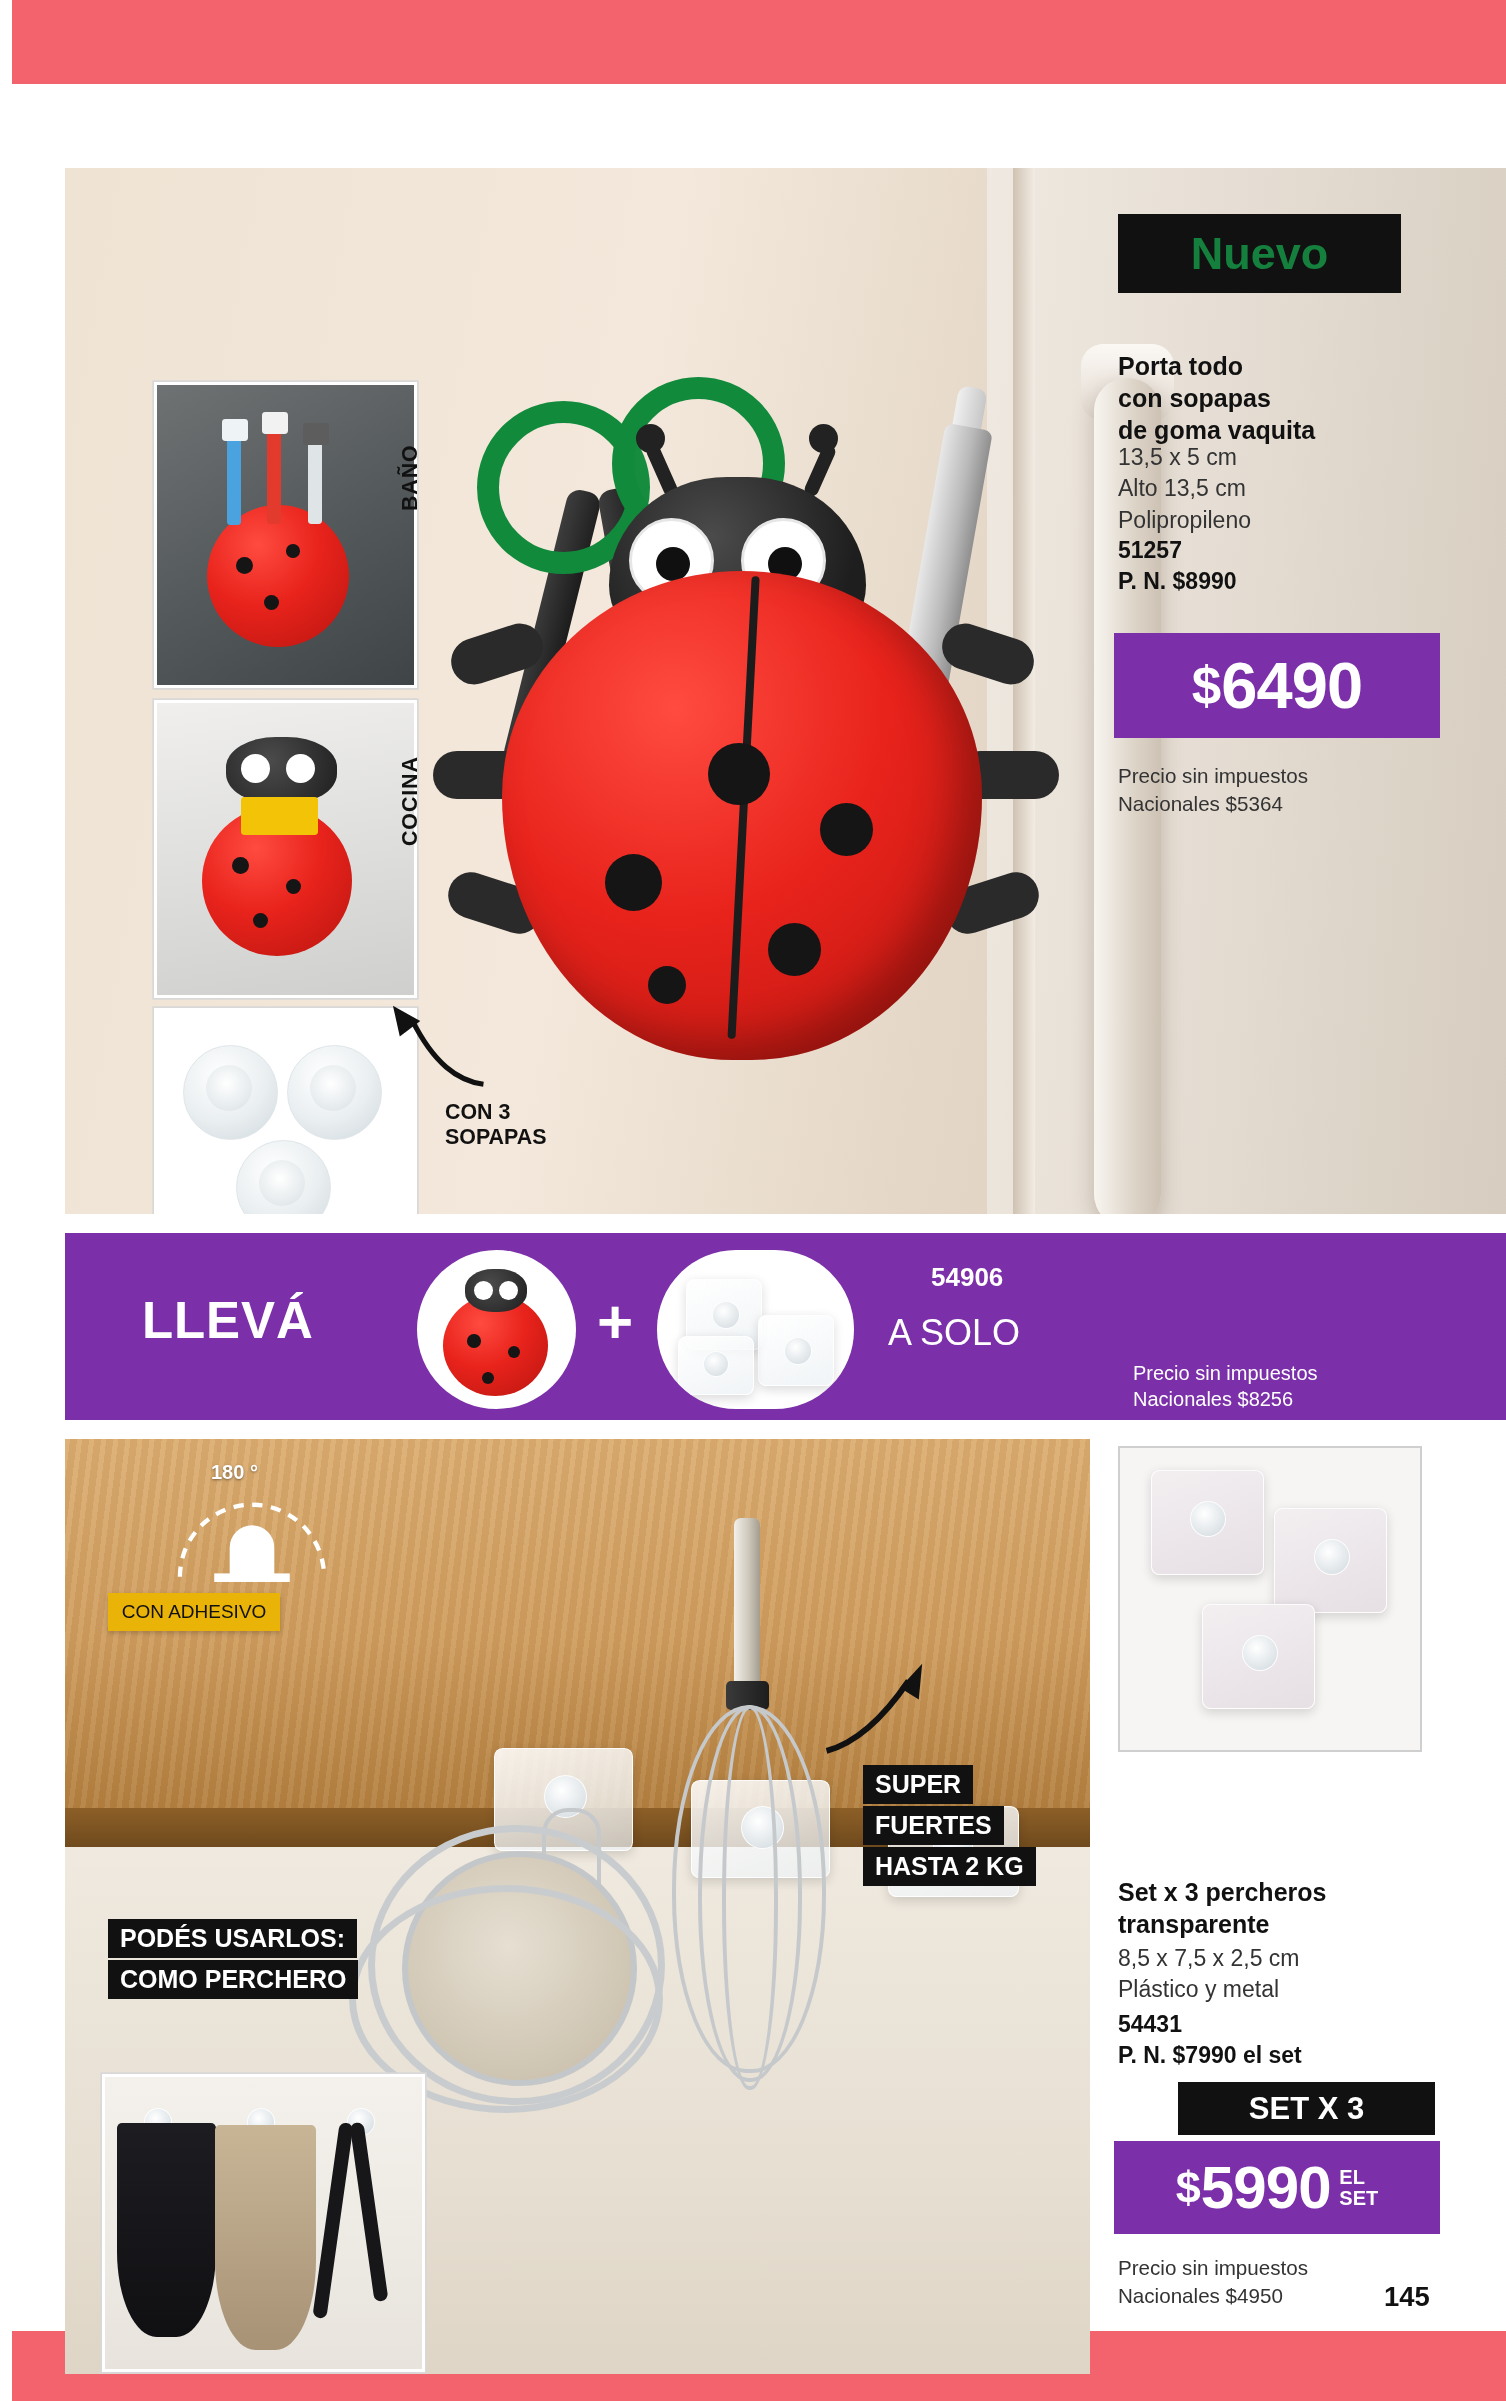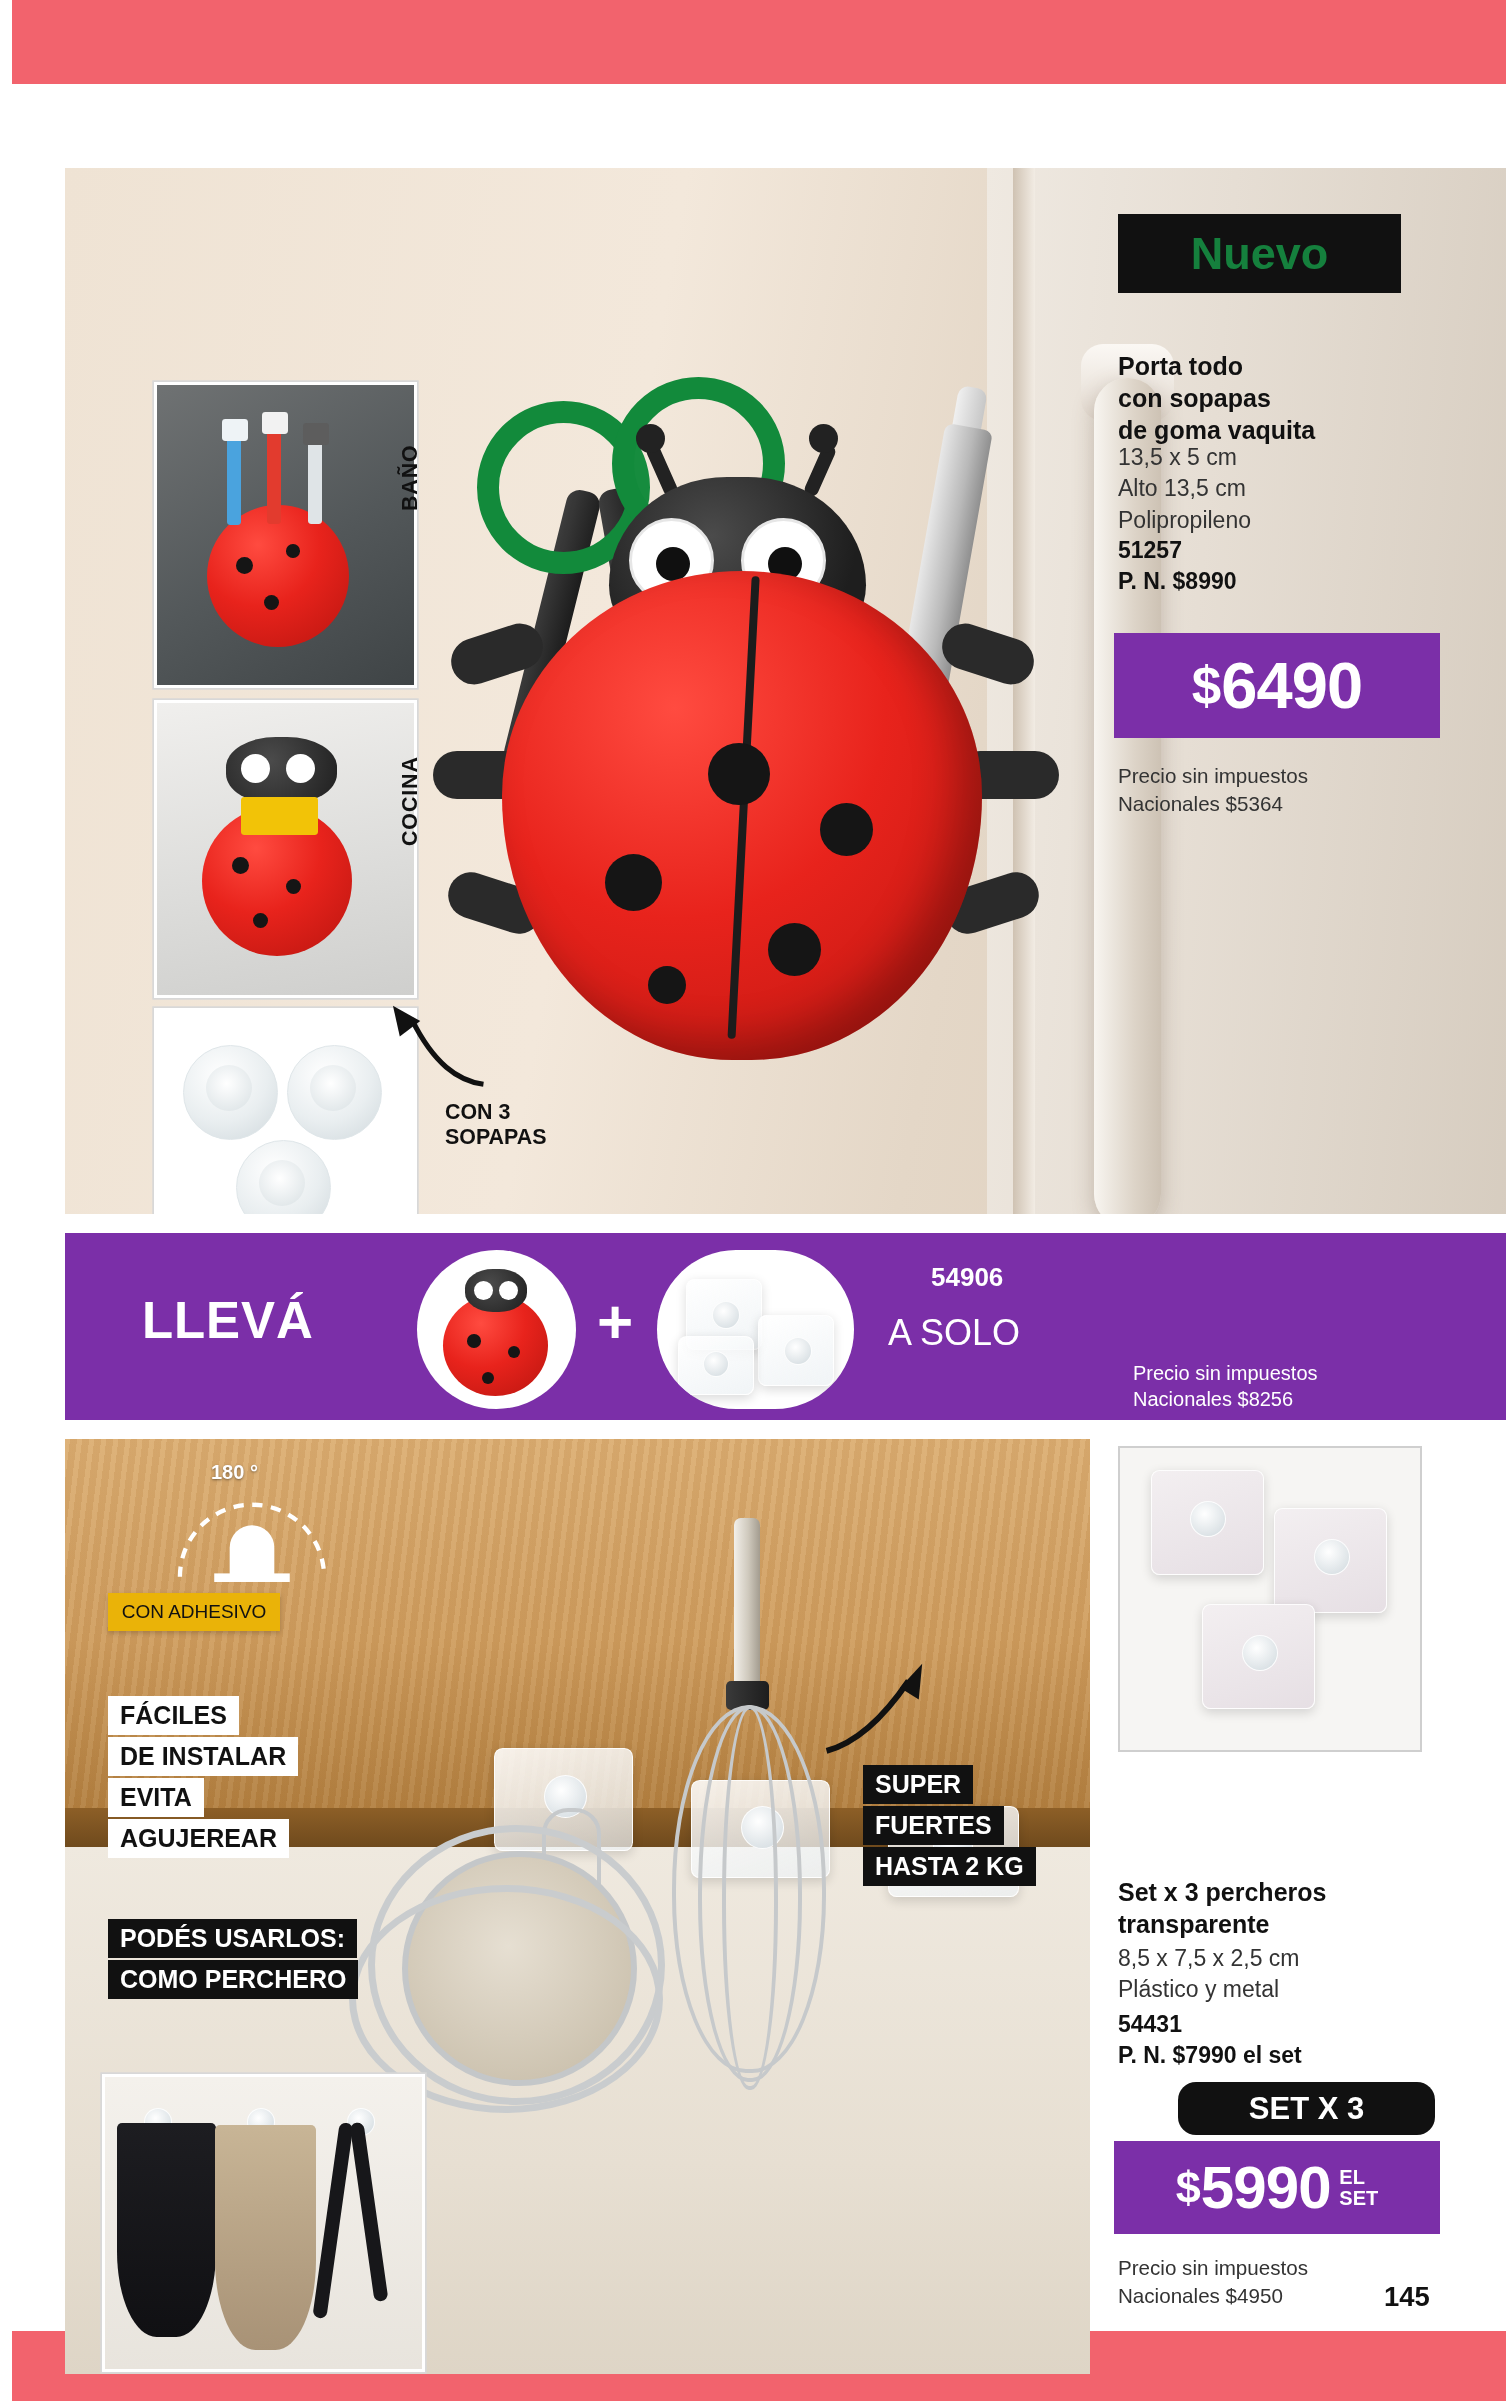--- a/index.html
+++ b/index.html
@@ -381,21 +381,21 @@
     font-size: 23px; color: #333; line-height: 1.36;
   }
   .prod2-code {
     position: absolute; left: 1106px; top: 1925px;
     font-size: 23px; color: #111; font-weight: bold; line-height: 1.36;
   }
   .badge-setx3 {
     position: absolute; left: 1166px; top: 1998px;
     width: 257px; height: 53px; background: #111; color: #fff;
     display: flex; align-items: center; justify-content: center;
-    font-size: 31px; font-weight: bold; border-radius: 18px;
+    font-size: 31px; font-weight: bold;
   }
   .price-box2 {
     position: absolute; left: 1102px; top: 2057px;
     width: 326px; height: 93px;
     background: #7b2fa8;
     display: flex; align-items: center; justify-content: center;
   }
   .price-box2 .cur { color:#fff; font-size: 45px; font-weight: bold; }
   .price-box2 .num { color:#fff; font-size: 60px; font-weight: bold; letter-spacing:-0.9px; }
   .price-box2 .suffix {
@@ -606,26 +606,20 @@
 
     <div class="cal-180">180 °</div>
     <svg style="position:absolute; left:154px; top:1407px;" width="172" height="103" viewBox="0 0 200 120">
       <path d="M16 100 A 84 84 0 0 1 184 100" stroke="#ffffff" stroke-width="5" fill="none" stroke-dasharray="12 10"></path>
       <path d="M74 100 L74 66 A 26 26 0 0 1 126 66 L126 100 Z" fill="#ffffff"></path>
       <rect x="56" y="96" width="88" height="10" fill="#ffffff"></rect>
     </svg>
 
     <div class="tag" style="left:96px; top:1509px;">CON ADHESIVO</div>
 
-    <div class="tag-stack" style="position:absolute; left:96px; top:1612px; font-size:25px; font-weight:bold; color:#111;">
-      <div>FÁCILES</div>
-      <div>DE INSTALAR</div>
-      <div>EVITA</div>
-      <div>AGUJEREAR</div>
-    </div>
 
     <div class="tag-stack-dark" style="position:absolute; left:851px; top:1681px; font-size:25px; font-weight:bold;">
       <div>SUPER</div>
       <div>FUERTES</div>
       <div>HASTA 2 KG</div>
     </div>
 
     <svg class="arrow-svg" style="left:806px; top:1578px;" width="111" height="94" viewBox="0 0 130 110">
       <path d="M10 104 C 40 96, 72 72, 106 22" stroke="#111" stroke-width="7" fill="none"></path>
       <polygon points="122,2 96,30 118,44" fill="#111"></polygon>

